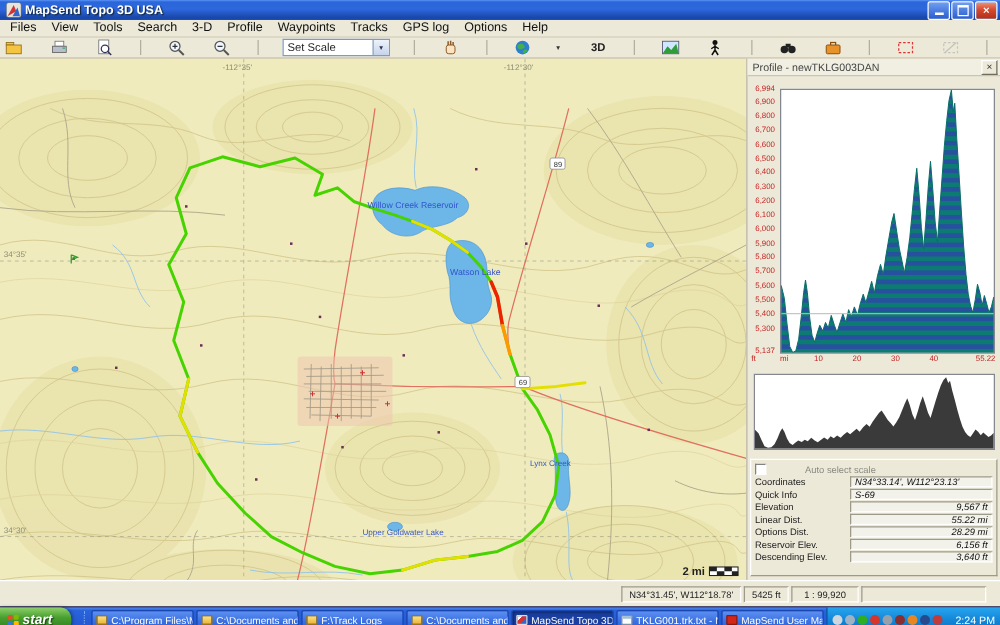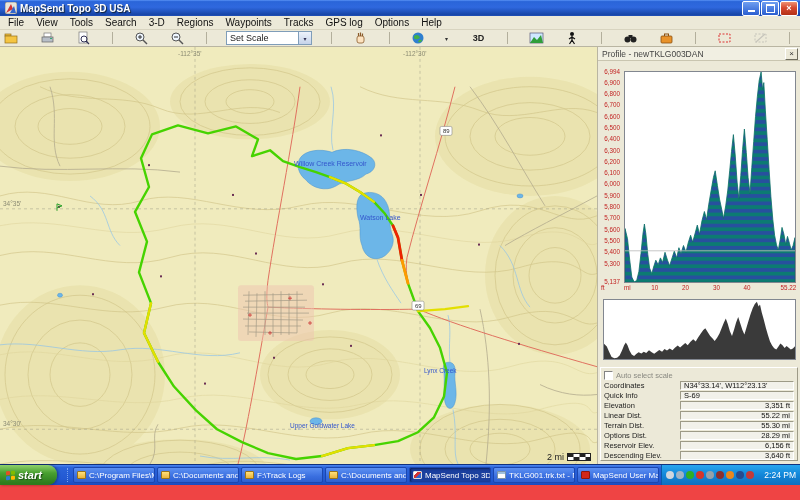--- a/index.html
+++ b/index.html
@@ -1,16 +1,16 @@
 <!DOCTYPE html>
 <html><head>
 <meta charset="utf-8">
 <style>
   html,body{margin:0;padding:0;}
-  .screen{position:relative;width:800px;height:500px;overflow:hidden;background:#ef4444;
+  .screen{position:relative;width:800px;height:500px;overflow:hidden;background:#f97316;
     font-family:"Liberation Sans",sans-serif;-webkit-font-smoothing:antialiased;}
   
   .titlebar{height:16px;display:flex;align-items:center;padding:0 2px;
     background:linear-gradient(180deg,#5a93f5 0%,#2a65d9 10%,#2f68de 45%,#1746a8 90%,#1f4fb8 100%);}
   .titlebar .app-ico{width:12px;height:12px;margin:0 3px;flex:none;}
   .titlebar .title{color:#fff;font-size:10px;font-weight:bold;text-shadow:1px 1px 1px #123;flex:1;white-space:nowrap;}
   .winbtn{width:16px;height:13px;margin-left:1px;border-radius:2px;border:1px solid #fff;
     display:flex;align-items:center;justify-content:center;color:#fff;font-size:9px;line-height:9px;flex:none;
     background:linear-gradient(180deg,#6f9ef0,#2a5ed0);}
   .winbtn.close{background:linear-gradient(180deg,#ee9172,#d6492f 45%,#b33016);font-weight:bold;}
@@ -28,46 +28,46 @@
   .combo .val{flex:1;font-size:9px;color:#222;padding-left:3px;white-space:nowrap;}
   .combo .arr{width:12px;height:100%;background:linear-gradient(180deg,#eef3fb,#c6d3ea);border-left:1px solid #7f9db9;
     font-size:6px;color:#335;display:flex;align-items:center;justify-content:center;}
   .mini-arrow{font-size:6px;color:#333;width:7px;flex:none;}
   .threeD{font-size:9px;font-weight:bold;color:#222;}
   
   .main{height:417px;display:flex;background:#ece9d8;}
   .map{position:relative;width:597px;height:417px;overflow:hidden;background:#f0ebbd;flex:none;}
   .map svg{display:block;}
   .map-scale{position:absolute;right:6px;bottom:2px;display:flex;align-items:center;gap:3px;}
-  .map-scale .txt{font-size:9px;color:#222;}
+  .map-scale .txt{font-size:9px;color:#222;font-weight:bold;}
   
   .profile-panel{position:relative;width:203px;height:417px;background:#ece9d8;border-left:1px solid #b9b5a2;box-sizing:border-box;flex:none;}
   .pp-header{position:absolute;top:0;left:0;right:0;height:13px;background:#f1efe2;border-bottom:1px solid #c9c5b0;
     display:flex;align-items:center;}
   .pp-header span.t{flex:1;font-size:8.5px;color:#444;padding-left:4px;white-space:nowrap;}
   .pp-close{width:11px;height:10px;margin-right:2px;border:1px solid;border-color:#fff #6f6d5e #6f6d5e #fff;background:#ece9d8;
     font-size:8px;line-height:8px;color:#333;display:flex;align-items:center;justify-content:center;flex:none;}
   .yaxis{position:absolute;left:0;top:24px;width:23px;height:210px;}
   .ytick{position:absolute;right:1px;transform:translateY(-50%);font-size:6.3px;color:#c22222;white-space:nowrap;}
   .y-unit{position:absolute;left:3px;top:237px;font-size:6.5px;color:#c22222;}
   .chart-box{position:absolute;left:26px;top:24px;width:172px;height:212px;box-sizing:border-box;border:1px solid #828790;background:#fff;}
   .xaxis{position:absolute;left:26px;top:237px;width:170px;height:9px;}
   .xtick{position:absolute;transform:translateX(-50%);font-size:6.3px;color:#c22222;white-space:nowrap;}
   .xtick.start{transform:none;}
   .xtick.end{transform:translateX(-85%);}
   .overview-box{position:absolute;left:5px;top:252px;width:193px;height:61px;box-sizing:border-box;border:1px solid #828790;background:#fff;}
   .info-panel{position:absolute;left:2px;right:2px;top:320px;bottom:3px;background:#ece9d8;
     border:1px solid;border-color:#fff #9d9a87 #9d9a87 #fff;padding:2px 3px;box-sizing:border-box;}
   .cb-row{height:10px;display:flex;align-items:center;gap:3px;}
   .cb{width:7px;height:7px;background:#fff;border:1px solid;border-color:#838383 #fff #fff #838383;flex:none;}
-  .cb-label{font-size:7.5px;color:#8a8a82;}
+  .cb-label{font-size:7.5px;color:#8a8a82;margin-left:28px;}
   .f-row{height:9px;display:flex;align-items:center;margin-top:1px;}
   .f-label{width:76px;font-size:7.5px;color:#222;white-space:nowrap;flex:none;}
   .f-val{flex:1;height:9px;line-height:8px;font-size:7.5px;color:#111;background:#f2f1ea;
-    border:1px solid;border-color:#9d9a87 #fff #fff #9d9a87;padding:0 3px;box-sizing:border-box;white-space:nowrap;overflow:hidden;}
+    border:1px solid;border-color:#9d9a87 #fff #fff #9d9a87;padding:0 3px;box-sizing:border-box;white-space:nowrap;overflow:hidden;font-style:italic;}
   .f-val.right{text-align:right;}
   
   .statusbar{height:18px;display:flex;align-items:center;background:#ece9d8;border-top:1px solid #fff;padding:1px 3px;gap:2px;}
   .sseg{height:13px;box-sizing:border-box;border:1px solid;border-color:#9d9a87 #fff #fff #9d9a87;
     font-size:7.5px;color:#222;display:flex;align-items:center;justify-content:center;white-space:nowrap;flex:none;}
   .sspacer{flex:1;}
   
   .taskbar{height:20px;display:flex;align-items:stretch;background:linear-gradient(180deg,#4d87f0 0%,#2a63da 12%,#2359d2 70%,#1b4bc0 100%);
     border-top:1px solid #12327e;}
   .startbtn{width:57px;display:flex;align-items:center;gap:3px;padding:0 8px 0 5px;box-sizing:border-box;flex:none;
@@ -107,26 +107,26 @@
     <span class="winbtn">
         <span class="minbar"></span>
       </span>
     <span class="winbtn">
         <span class="maxbox"></span>
       </span>
     <span class="winbtn close">×</span>
   </div>
 
   <div class="menubar" id="menubar">
-      <span class="menu-item">File</span>
+      <span class="menu-item">Files</span>
       <span class="menu-item">View</span>
       <span class="menu-item">Tools</span>
       <span class="menu-item">Search</span>
       <span class="menu-item">3-D</span>
-      <span class="menu-item">Regions</span>
+      <span class="menu-item">Profile</span>
       <span class="menu-item">Waypoints</span>
       <span class="menu-item">Tracks</span>
       <span class="menu-item">GPS log</span>
       <span class="menu-item">Options</span>
       <span class="menu-item">Help</span>
     </div>
 
   <div class="toolbar">
     <span class="tbtn">
         <svg width="15" height="14">
@@ -507,47 +507,51 @@
             <div class="f-row">
               <div class="f-label">Coordinates</div>
               <div class="f-val">N34°33.14', W112°23.13'</div>
             </div>
             <div class="f-row">
               <div class="f-label">Quick Info</div>
               <div class="f-val">S-69</div>
             </div>
             <div class="f-row">
               <div class="f-label">Elevation</div>
-              <div class="f-val right">3,351 ft</div>
+              <div class="f-val right">9,567 ft</div>
             </div>
             <div class="f-row">
               <div class="f-label">Linear Dist.</div>
               <div class="f-val right">55.22 mi</div>
-            </div>
-            <div class="f-row">
-              <div class="f-label">Terrain Dist.</div>
-              <div class="f-val right">55.30 mi</div>
             </div>
             <div class="f-row">
               <div class="f-label">Options Dist.</div>
               <div class="f-val right">28.29 mi</div>
             </div>
             <div class="f-row">
               <div class="f-label">Reservoir Elev.</div>
               <div class="f-val right">6,156 ft</div>
             </div>
             <div class="f-row">
               <div class="f-label">Descending Elev.</div>
               <div class="f-val right">3,640 ft</div>
             </div>
           </div>
       </div>
     </div>
   </div>
 
+  <div class="statusbar">
+    <span class="sspacer"></span>
+    <span class="sseg" style="width:96px">N34°31.45', W112°18.78'</span>
+    <span class="sseg" style="width:36px">5425 ft</span>
+    <span class="sseg" style="width:54px">1 : 99,920</span>
+    <span class="sseg" style="width:100px"></span>
+    <span style="width:6px"></span>
+  </div>
 
   <div class="taskbar">
     <div class="startbtn">
       <span class="flag">
         <i style="background:#e34f26"></i>
           <i style="background:#7fbb00"></i>
           <i style="background:#2d7dd2"></i>
           <i style="background:#ffba00"></i>
       </span>
       <span class="lbl">start</span>

